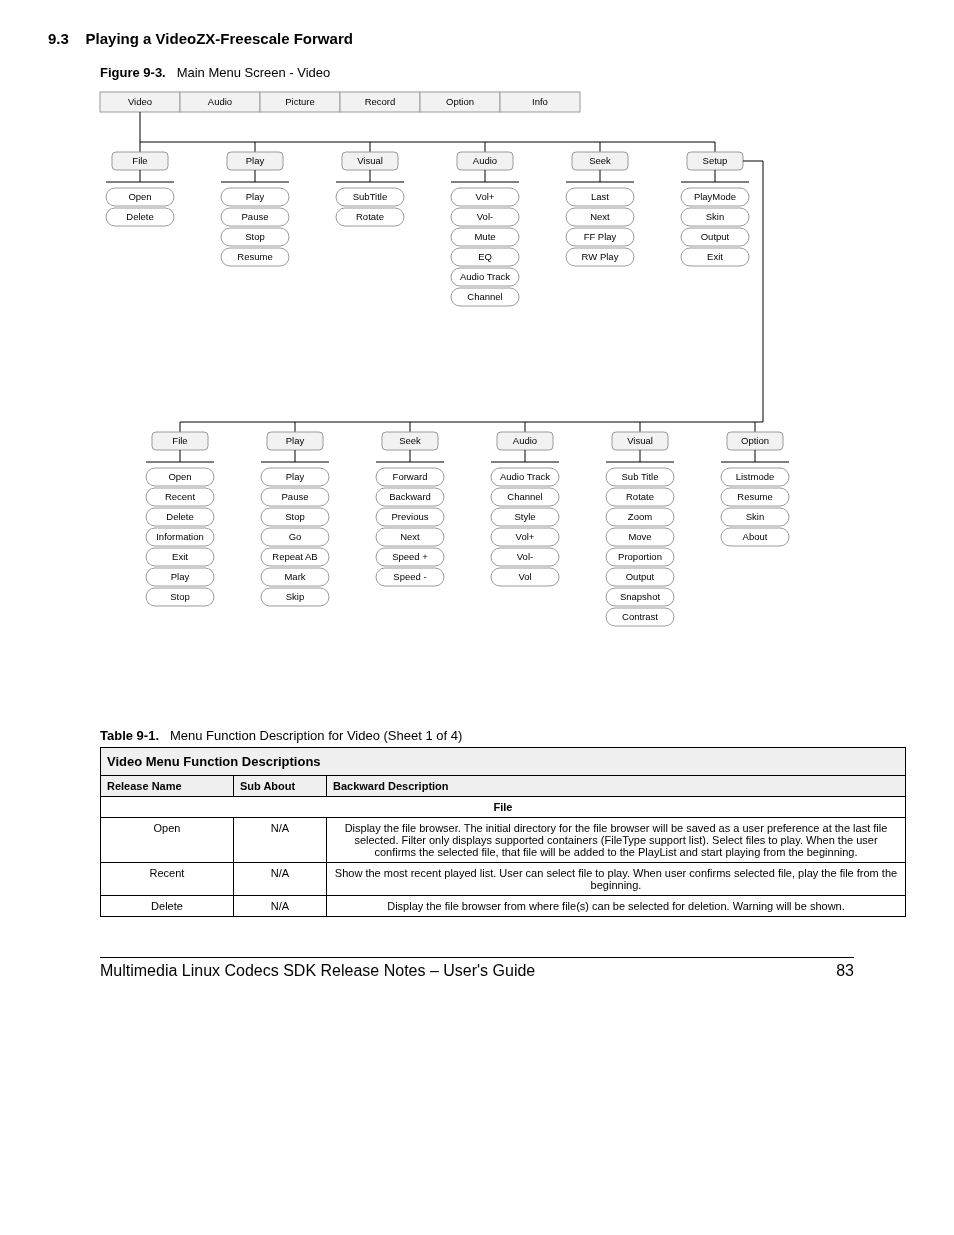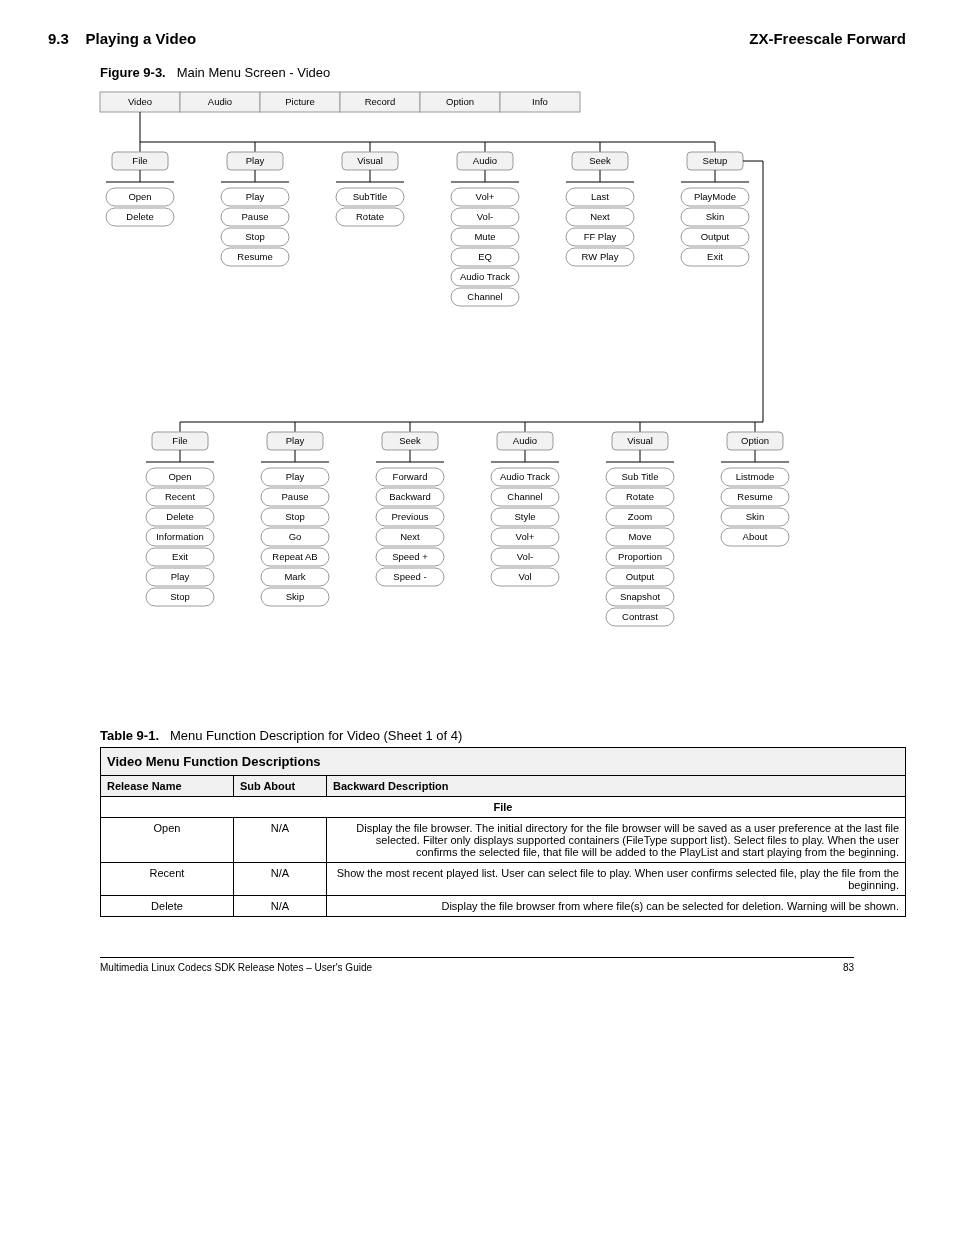--- a/index.html
+++ b/index.html
@@ -7,21 +7,21 @@
     background: #fff;
     color: #000;
     margin: 0;
     padding: 30px 48px 30px 48px;
     font-size: 11px;
     width: 954px;
     box-sizing: border-box;
   }
   .page-header {
     display: flex;
-    justify-content: space-between;
+    justify-content: flex-start;
     font-weight: bold;
     font-size: 15px;
     margin-bottom: 18px;
   }
   .section-label .num { font-weight: bold; }
   .section-label .title { font-weight: bold; }
   .fig-caption {
     font-size: 13px;
     margin: 2px 0 12px 52px;
   }
@@ -39,21 +39,21 @@
   table.param {
     border-collapse: collapse;
     width: 806px;
     margin-left: 52px;
     font-size: 11px;
   }
   table.param th, table.param td {
     border: 1px solid #000;
     padding: 4px 6px;
     vertical-align: top;
-    text-align: right;
+    text-align: center;
   }
   table.param thead th {
     background: #f0f0f0;
     text-align: left;
     font-weight: bold;
   }
   table.param thead tr:first-child th {
     font-size: 13px;
     padding: 6px;
   }
@@ -62,21 +62,21 @@
     font-weight: bold;
     text-align: center;
     background: #fff;
   }
   .footer {
     border-top: 1px solid #000;
     margin: 40px 52px 0 52px;
     padding-top: 4px;
     display: flex;
     justify-content: space-between;
-    font-size: 10px;
+    font-size: 16px;
     gap: 24px;
   }
 </style>
 </head>
 <body>
 
 <div class="page-header">
   <div class="section-label">
     <span class="num">9.3</span>
     <span>&nbsp;&nbsp;</span>

